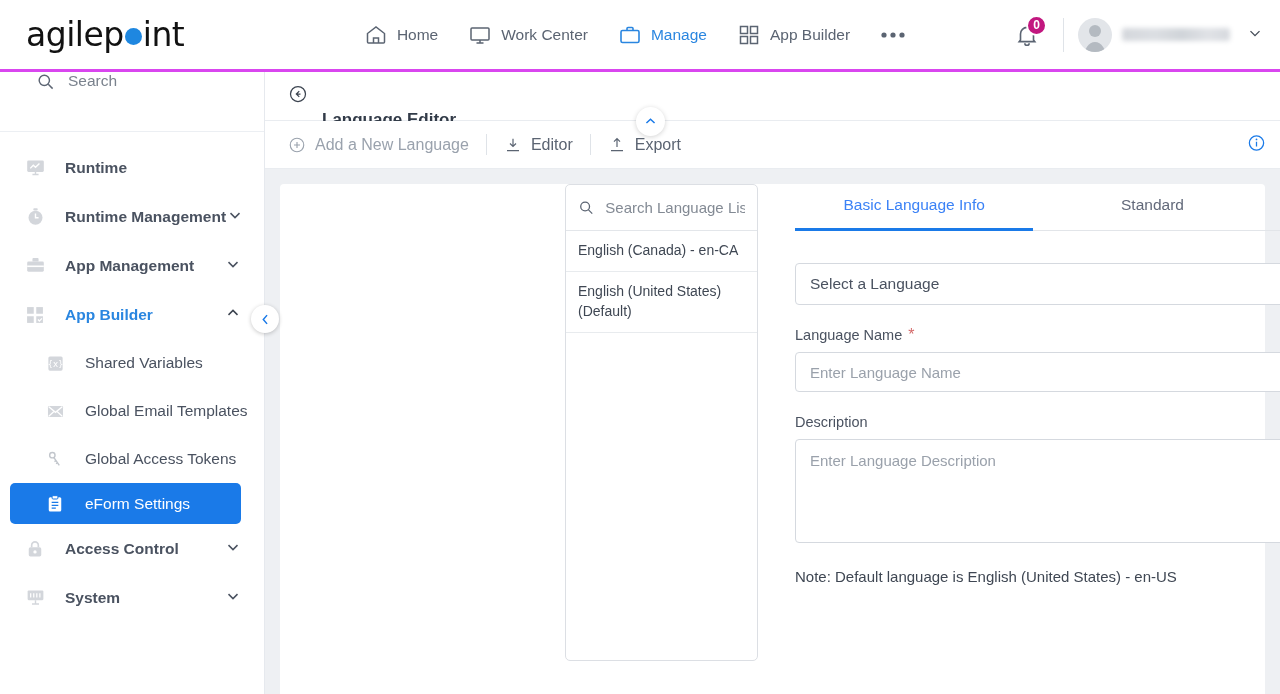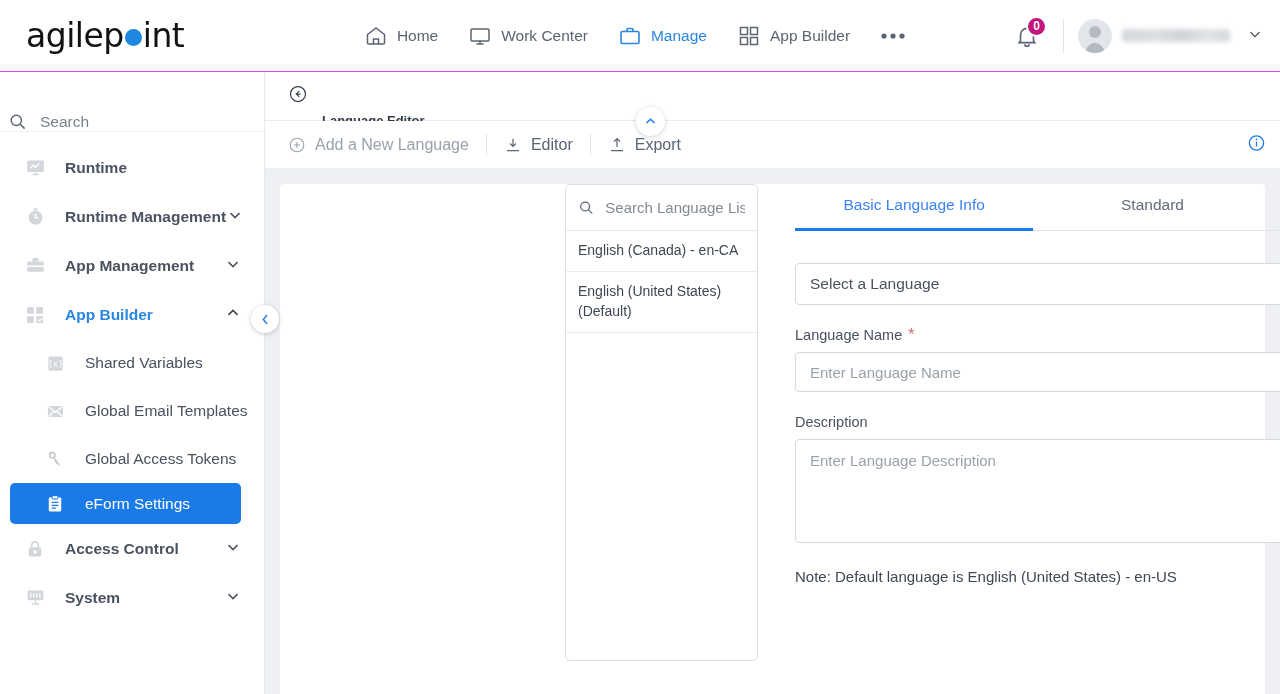--- a/index.html
+++ b/index.html
@@ -7,21 +7,21 @@
     width: 1280px; height: 694px;
     font-family: "Liberation Sans", sans-serif;
     background: #ffffff;
     overflow: hidden;
   }
   .app { position: relative; width: 1280px; height: 694px; }
 
   
   .topbar {
     position: absolute; top: 0; left: 0; width: 1280px; height: 72px;
-    background: #ffffff; border-bottom: 1px solid #d946ef;
+    background: #ffffff; border-bottom: 3px solid #d946ef;
     display: flex; align-items: center; z-index: 30;
   }
   .logo {
     width: 265px; padding-left: 26px; display: flex; align-items: center;
     height: 100%;
   }
   .logo-text {
     font-size: 33px; letter-spacing: -0.5px; color: #121212;
     font-weight: 400; font-family: "DejaVu Sans", sans-serif;
     display: flex; align-items: center;
@@ -69,22 +69,22 @@
     filter: blur(2.6px);
   }
   .chev-user { margin-left: 16px; cursor: pointer; }
 
   
   .sidebar {
     position: absolute; top: 72px; left: 0; width: 265px; height: 622px;
     background: #ffffff; border-right: 1px solid #e6e9ee; z-index: 20;
   }
   .side-search {
-    height: 60px; display: flex; align-items: flex-end; gap: 13px;
-    padding: 0 8px; border-bottom: 1px solid #eceff3;
+    height: 60px; display: flex; align-items: flex-start; gap: 13px;
+    padding: 0 36px; border-bottom: 1px solid #eceff3;
   }
   .side-search .ph { font-size: 15.5px; color: #7a828d; }
   .menu { padding-top: 11px; }
   .mi {
     display: flex; align-items: center; height: 49px; padding: 0 22px;
     cursor: pointer; position: relative;
   }
   .mi .mi-ico { width: 26px; display:flex; align-items:center; justify-content:center; flex:none;}
   .mi .mi-lbl {
     margin-left: 17px; font-size: 15.5px; color: #4a5260; font-weight: 600;
@@ -108,21 +108,21 @@
 
   
   .content {
     position: absolute; top: 72px; left: 265px; width: 1015px; height: 622px;
     background: #ffffff; overflow: hidden;
   }
   .page-head {
     height: 49px; display: flex; align-items: center; gap: 14px; padding-left: 23px;
     border-bottom: 1px solid #e9ecf0; background: #fff;
   }
-  .page-title { font-size: 13px; color: #323b48; font-weight: 600; margin-top: 48px; }
+  .page-title { font-size: 17px; color: #323b48; font-weight: 600; margin-top: 48px; }
   .toolbar {
     height: 48px; display: flex; align-items: center; padding-left: 23px;
     border-bottom: 1px solid #e9ecf0; background: #fff; position: relative;
   }
   .tb-btn {
     display: flex; align-items: center; gap: 9px; font-size: 16px;
     color: #5b6472; cursor: pointer; white-space: nowrap;
   }
   .tb-btn.dim { color: #9aa2ad; }
   .tb-sep { width: 1px; height: 21px; background: #dfe3e8; margin: 0 17px; }

